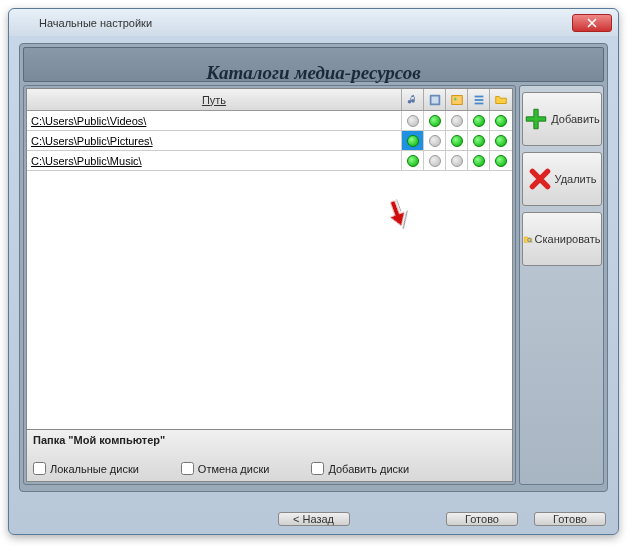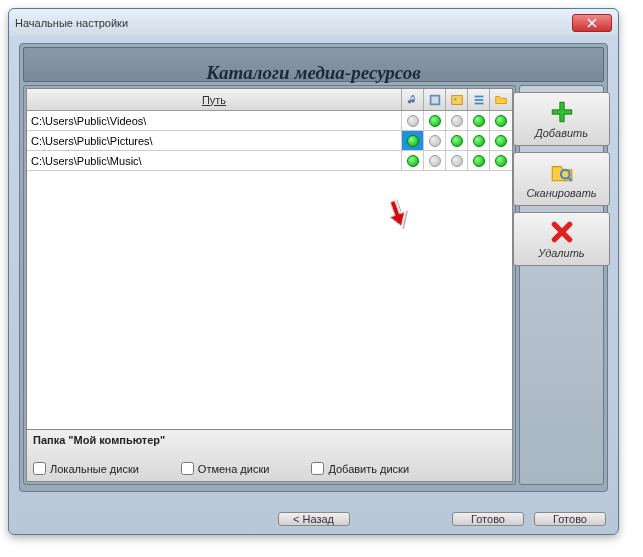--- a/index.html
+++ b/index.html
@@ -1,50 +1,50 @@
 <!DOCTYPE html>
 <html><head>
 <meta charset="utf-8">
 <style>
 * { box-sizing: border-box; margin: 0; padding: 0; font-family: Tahoma, sans-serif; font-size: 11px; }
 body { background: #fff; width: 643px; height: 557px; position: relative; }
 .window { position: absolute; top: 8px; left: 8px; width: 611px; height: 527px; border: 1px solid #5a7a9a; border-radius: 6px; background: linear-gradient(#c8d8e8, #b8c8d8); box-shadow: 0 3px 8px rgba(0,0,0,0.3); }
 .titlebar { height: 27px; display: flex; align-items: center; padding: 0 6px; background: linear-gradient(#e8f0f8, #d0dce8); border-radius: 6px 6px 0 0; }
-.title-text { color: #333; flex: 1; }
+.title-text { color: #333; flex: 1; margin-left: 24px; }
 .close-btn { width: 40px; height: 18px; background: linear-gradient(#e88, #c33); border: 1px solid #a22; border-radius: 3px; display: flex; align-items: center; justify-content: center; cursor: pointer; }
 .close-btn svg { width: 10px; height: 10px; }
 .content { position: absolute; top: 34px; left: 10px; right: 10px; bottom: 42px; border: 1px solid #6b7b8b; border-radius: 4px; background: #9aaab8; padding: 3px; }
 .header-panel { height: 35px; background: linear-gradient(#8898a8, #7a8a9a); border: 1px solid #5a6a7a; border-radius: 2px; display: flex; align-items: center; justify-content: center; margin-bottom: 3px; }
 .header-panel span { font-family: Georgia, serif; font-style: italic; font-size: 19px; color: #1a2a3a; font-weight: bold; margin-top: 16px; }
 .main-area { display: flex; gap: 3px; height: calc(100% - 41px); }
 .table-panel { flex: 1; background: #9aaab8; border: 1px solid #6b7b8b; border-radius: 3px; padding: 2px; display: flex; flex-direction: column; }
 .table-container { flex: 1; background: #fff; border: 1px solid #888; overflow: hidden; }
 .table-header { display: flex; background: linear-gradient(#f2f2f2, #dadada); border-bottom: 1px solid #999; height: 22px; }
 .th-path { flex: 1; border-right: 1px solid #aaa; display: flex; align-items: center; justify-content: center; color: #333; text-decoration: underline; }
 .th-icon { width: 22px; border-right: 1px solid #aaa; display: flex; align-items: center; justify-content: center; }
 .th-icon:last-child { border-right: none; }
 .th-icon svg { width: 14px; height: 14px; }
 .table-row { display: flex; height: 20px; border-bottom: 1px solid #ccc; }
-.td-path { flex: 1; border-right: 1px solid #ccc; display: flex; align-items: center; padding: 0 4px; color: #000; }
+.td-path { flex: 1; border-right: 1px solid #ccc; display: flex; align-items: center; padding: 0 4px; color: #000; text-decoration: underline; }
 .td-dot { width: 22px; border-right: 1px solid #ccc; display: flex; align-items: center; justify-content: center; }
 .td-dot:last-child { border-right: none; }
 .td-dot.highlight { background: #2090e0; }
 .dot { width: 12px; height: 12px; border-radius: 50%; }
 .dot-green { background: radial-gradient(circle at 35% 35%, #8f8, #0a0); border: 1px solid #080; }
 .dot-grey { background: radial-gradient(circle at 35% 35%, #eee, #bbb); border: 1px solid #999; }
 .footer-panel { background: linear-gradient(#f0f0f0, #d8d8d8); border: 1px solid #888; border-top: none; padding: 4px 6px 6px; }
 .footer-title { font-weight: bold; color: #222; margin-bottom: 5px; }
 .checks { display: flex; gap: 42px; }
 .check-item { display: flex; align-items: center; gap: 4px; color: #222; margin-top: 11px; }
 .check-item input { width: 13px; height: 13px; }
 .side-panel { width: 85px; background: linear-gradient(#c5d0db, #a8b5c2); border: 1px solid #6b7b8b; border-radius: 3px; display: flex; flex-direction: column; align-items: center; padding: 6px 3px; gap: 6px; }
-.side-btn { width: 97px; height: 54px; background: linear-gradient(#f4f4f4, #d8d8d8); border: 1px solid #888; border-radius: 3px; display: flex; flex-direction: column; align-items: center; justify-content: center; cursor: pointer; gap: 2px; font-style: italic; }
+.side-btn { width: 80px; height: 54px; background: linear-gradient(#f4f4f4, #d8d8d8); border: 1px solid #888; border-radius: 3px; display: flex; flex-direction: row; align-items: center; justify-content: center; cursor: pointer; gap: 2px; }
 .side-btn svg { width: 26px; height: 26px; }
 .side-btn span { color: #333; }
-.bottom-bar { position: absolute; bottom: 8px; right: 12px; display: flex; gap: 10px; align-items: center; }
+.bottom-bar { position: absolute; bottom: 8px; right: 12px; display: flex; gap: 16px; align-items: center; }
 .bottom-bar-left { position: absolute; bottom: 8px; left: 0; right: 0; display: flex; justify-content: center; }
 .wiz-btn { width: 72px; height: 14px; background: linear-gradient(#f0f0f0, #d0d0d0); border: 1px solid #888; border-radius: 3px; cursor: pointer; display: flex; align-items: center; justify-content: center; color: #333; }
 .arrow-annot { position: absolute; top: 198px; left: 384px; pointer-events: none; }
 </style>
 </head>
 <body>
 
 <div class="window">
   <div class="titlebar">
     <span class="title-text">Начальные настройки</span>
@@ -173,31 +173,31 @@
 
       <div class="side-panel">
         <div class="side-btn">
           <svg viewBox="0 0 24 24">
               <path d="M10 3h4v7h7v4h-7v7h-4v-7H3v-4h7z" fill="#3b3" stroke="#171" stroke-width="0.8"></path>
             </svg>
           <span>Добавить</span>
         </div>
         <div class="side-btn">
           <svg viewBox="0 0 24 24">
+              <path d="M5 5l14 14M19 5L5 19" stroke="#d22" stroke-width="5" stroke-linecap="round"></path>
+            </svg>
+          <span>Удалить</span>
+        </div>
+        <div class="side-btn">
+          <svg viewBox="0 0 24 24">
               <path d="M3 7h8l2 3h8v10H3z" fill="#fc4" stroke="#c90"></path>
               <circle cx="15" cy="14" r="4" fill="none" stroke="#48c" stroke-width="2"></circle>
               <path d="M18 17l3 3" stroke="#48c" stroke-width="2"></path>
             </svg>
           <span>Сканировать</span>
-        </div>
-        <div class="side-btn">
-          <svg viewBox="0 0 24 24">
-              <path d="M5 5l14 14M19 5L5 19" stroke="#d22" stroke-width="5" stroke-linecap="round"></path>
-            </svg>
-          <span>Удалить</span>
         </div>
       </div>
     </div>
   </div>
 
   <div class="bottom-bar-left">
     <div class="wiz-btn">&lt; Назад</div>
   </div>
   <div class="bottom-bar">
     <div class="wiz-btn">Готово</div>

